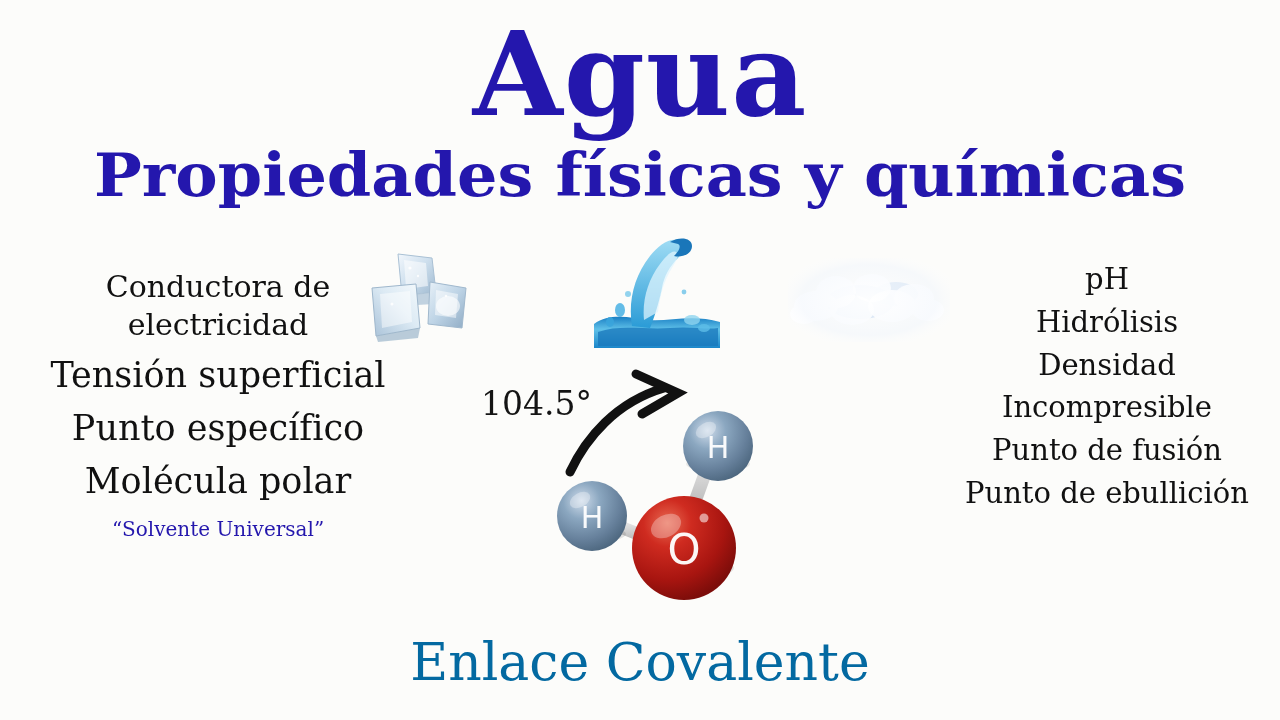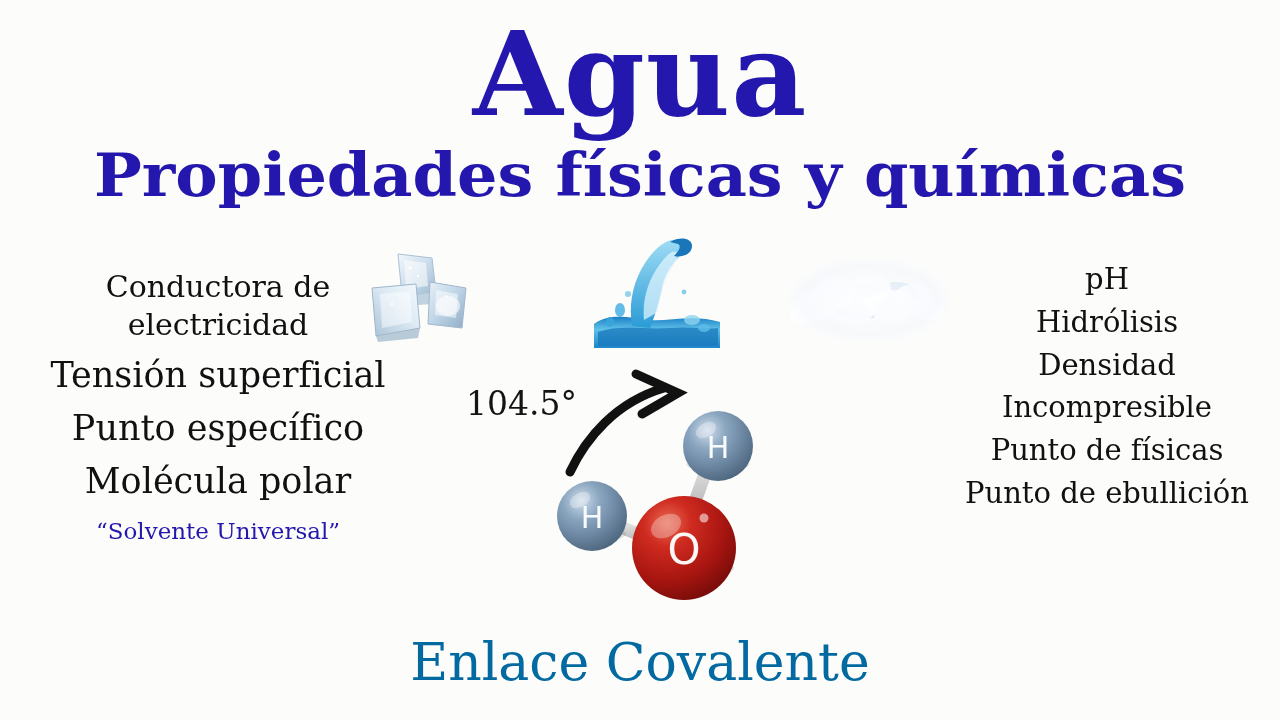--- a/index.html
+++ b/index.html
@@ -71,21 +71,21 @@
     margin: 0 0 9px 0;
     white-space: pre-line;
   }
   .col-right .prop {
     font-size: 29px;
     line-height: 1.2;
     margin: 0 0 8px 0;
   }
   .prop.accent {
     color: #2417ad;
-    font-size: 23px;
+    font-size: 20px;
     margin-top: 14px;
   }
   .prop.small-first { font-size: 30px; }
 
   
   .bottom-caption {
     position: absolute;
     left: 0;
     top: 632px;
     width: 1280px;
@@ -112,21 +112,21 @@
   
   #molecule {
     position: absolute;
     left: 538px;
     top: 398px;
     width: 230px;
     height: 218px;
   }
   #angle-label {
     position: absolute;
-    left: 466px;
+    left: 481px;
     top: 384px;
     font-family: "DejaVu Serif", "Liberation Serif", serif;
     font-size: 33px;
     color: #141414;
     white-space: nowrap;
   }
   #arrow-svg {
     position: absolute;
     left: 560px;
     top: 368px;
@@ -150,21 +150,21 @@
     <p class="prop">Punto específico</p>
     <p class="prop">Molécula polar</p>
     <p class="prop accent">“Solvente Universal”</p>
   </div>
 
   <div class="col col-right">
     <p class="prop">pH</p>
     <p class="prop">Hidrólisis</p>
     <p class="prop">Densidad</p>
     <p class="prop">Incompresible</p>
-    <p class="prop">Punto de físicas</p>
+    <p class="prop">Punto de fusión</p>
     <p class="prop">Punto de ebullición</p>
   </div>
 
   <div class="state-img" id="img-ice">
     <svg width="118" height="96" viewBox="0 0 118 96" aria-hidden="true">
       <defs>
         <linearGradient id="iceA" x1="0" y1="0" x2="1" y2="1">
           <stop offset="0%" stop-color="#f2f7fc"></stop>
           <stop offset="45%" stop-color="#cfe0ee"></stop>
           <stop offset="100%" stop-color="#9db8cf"></stop>

